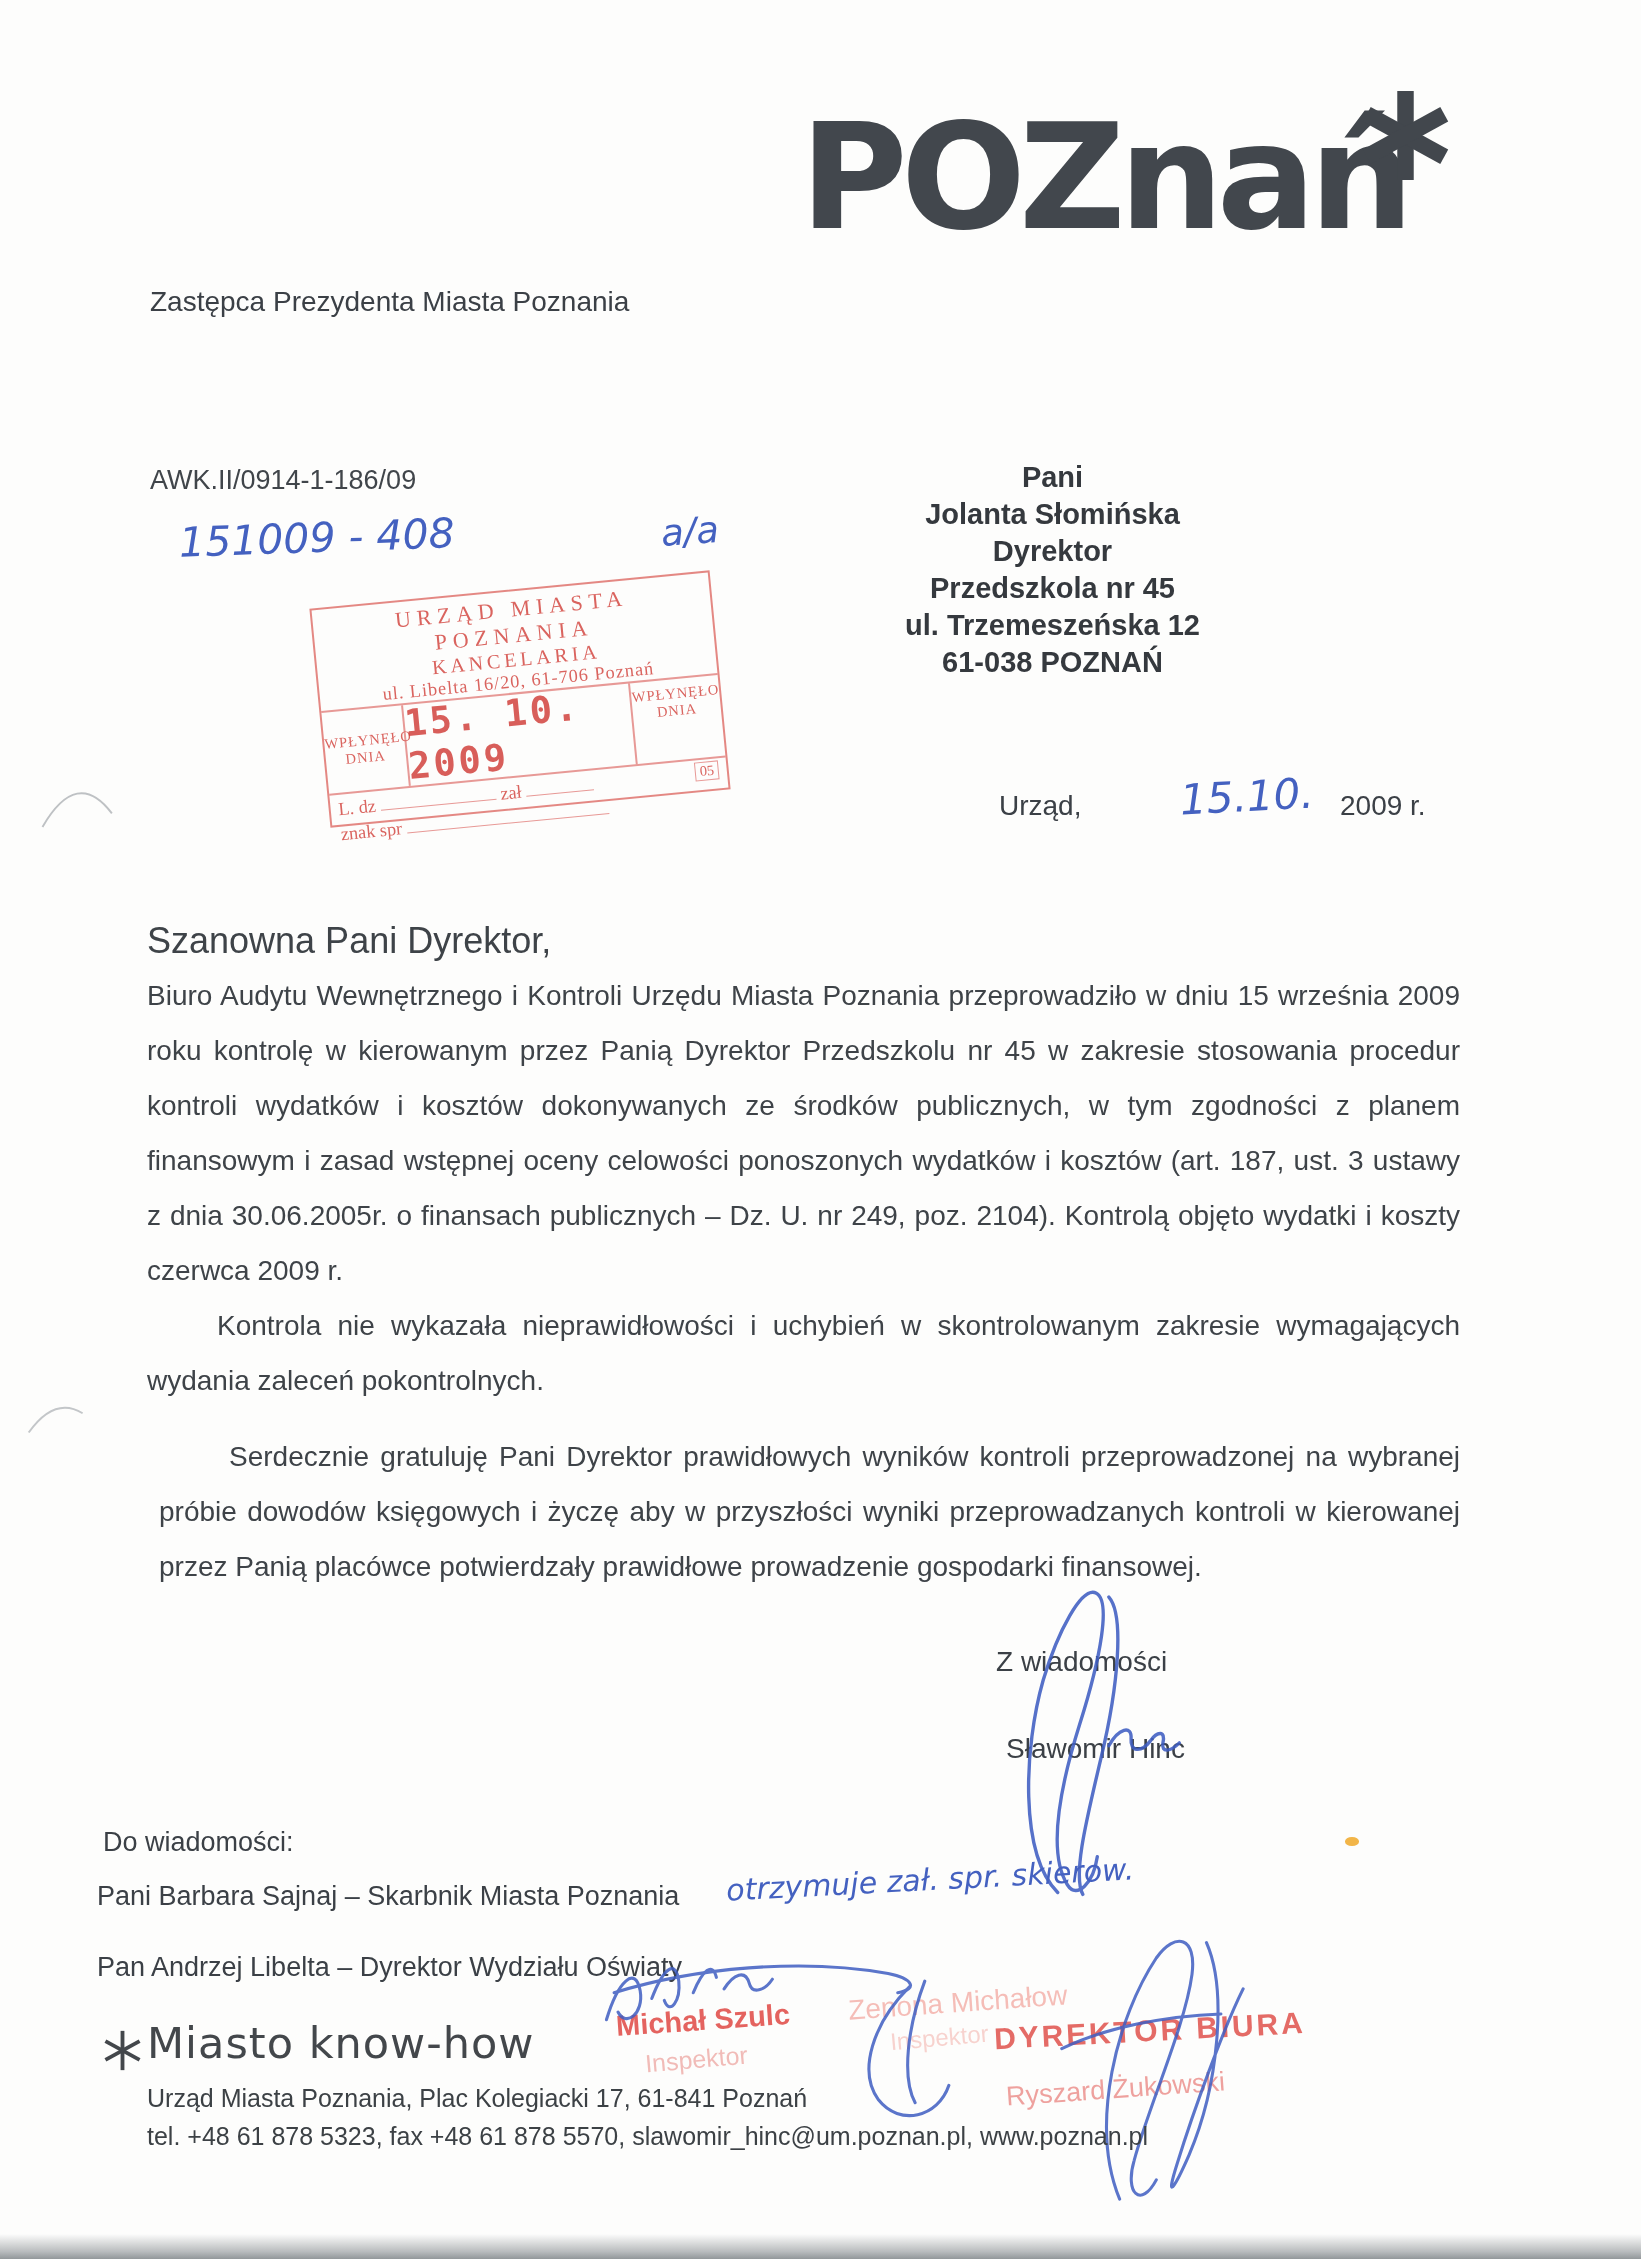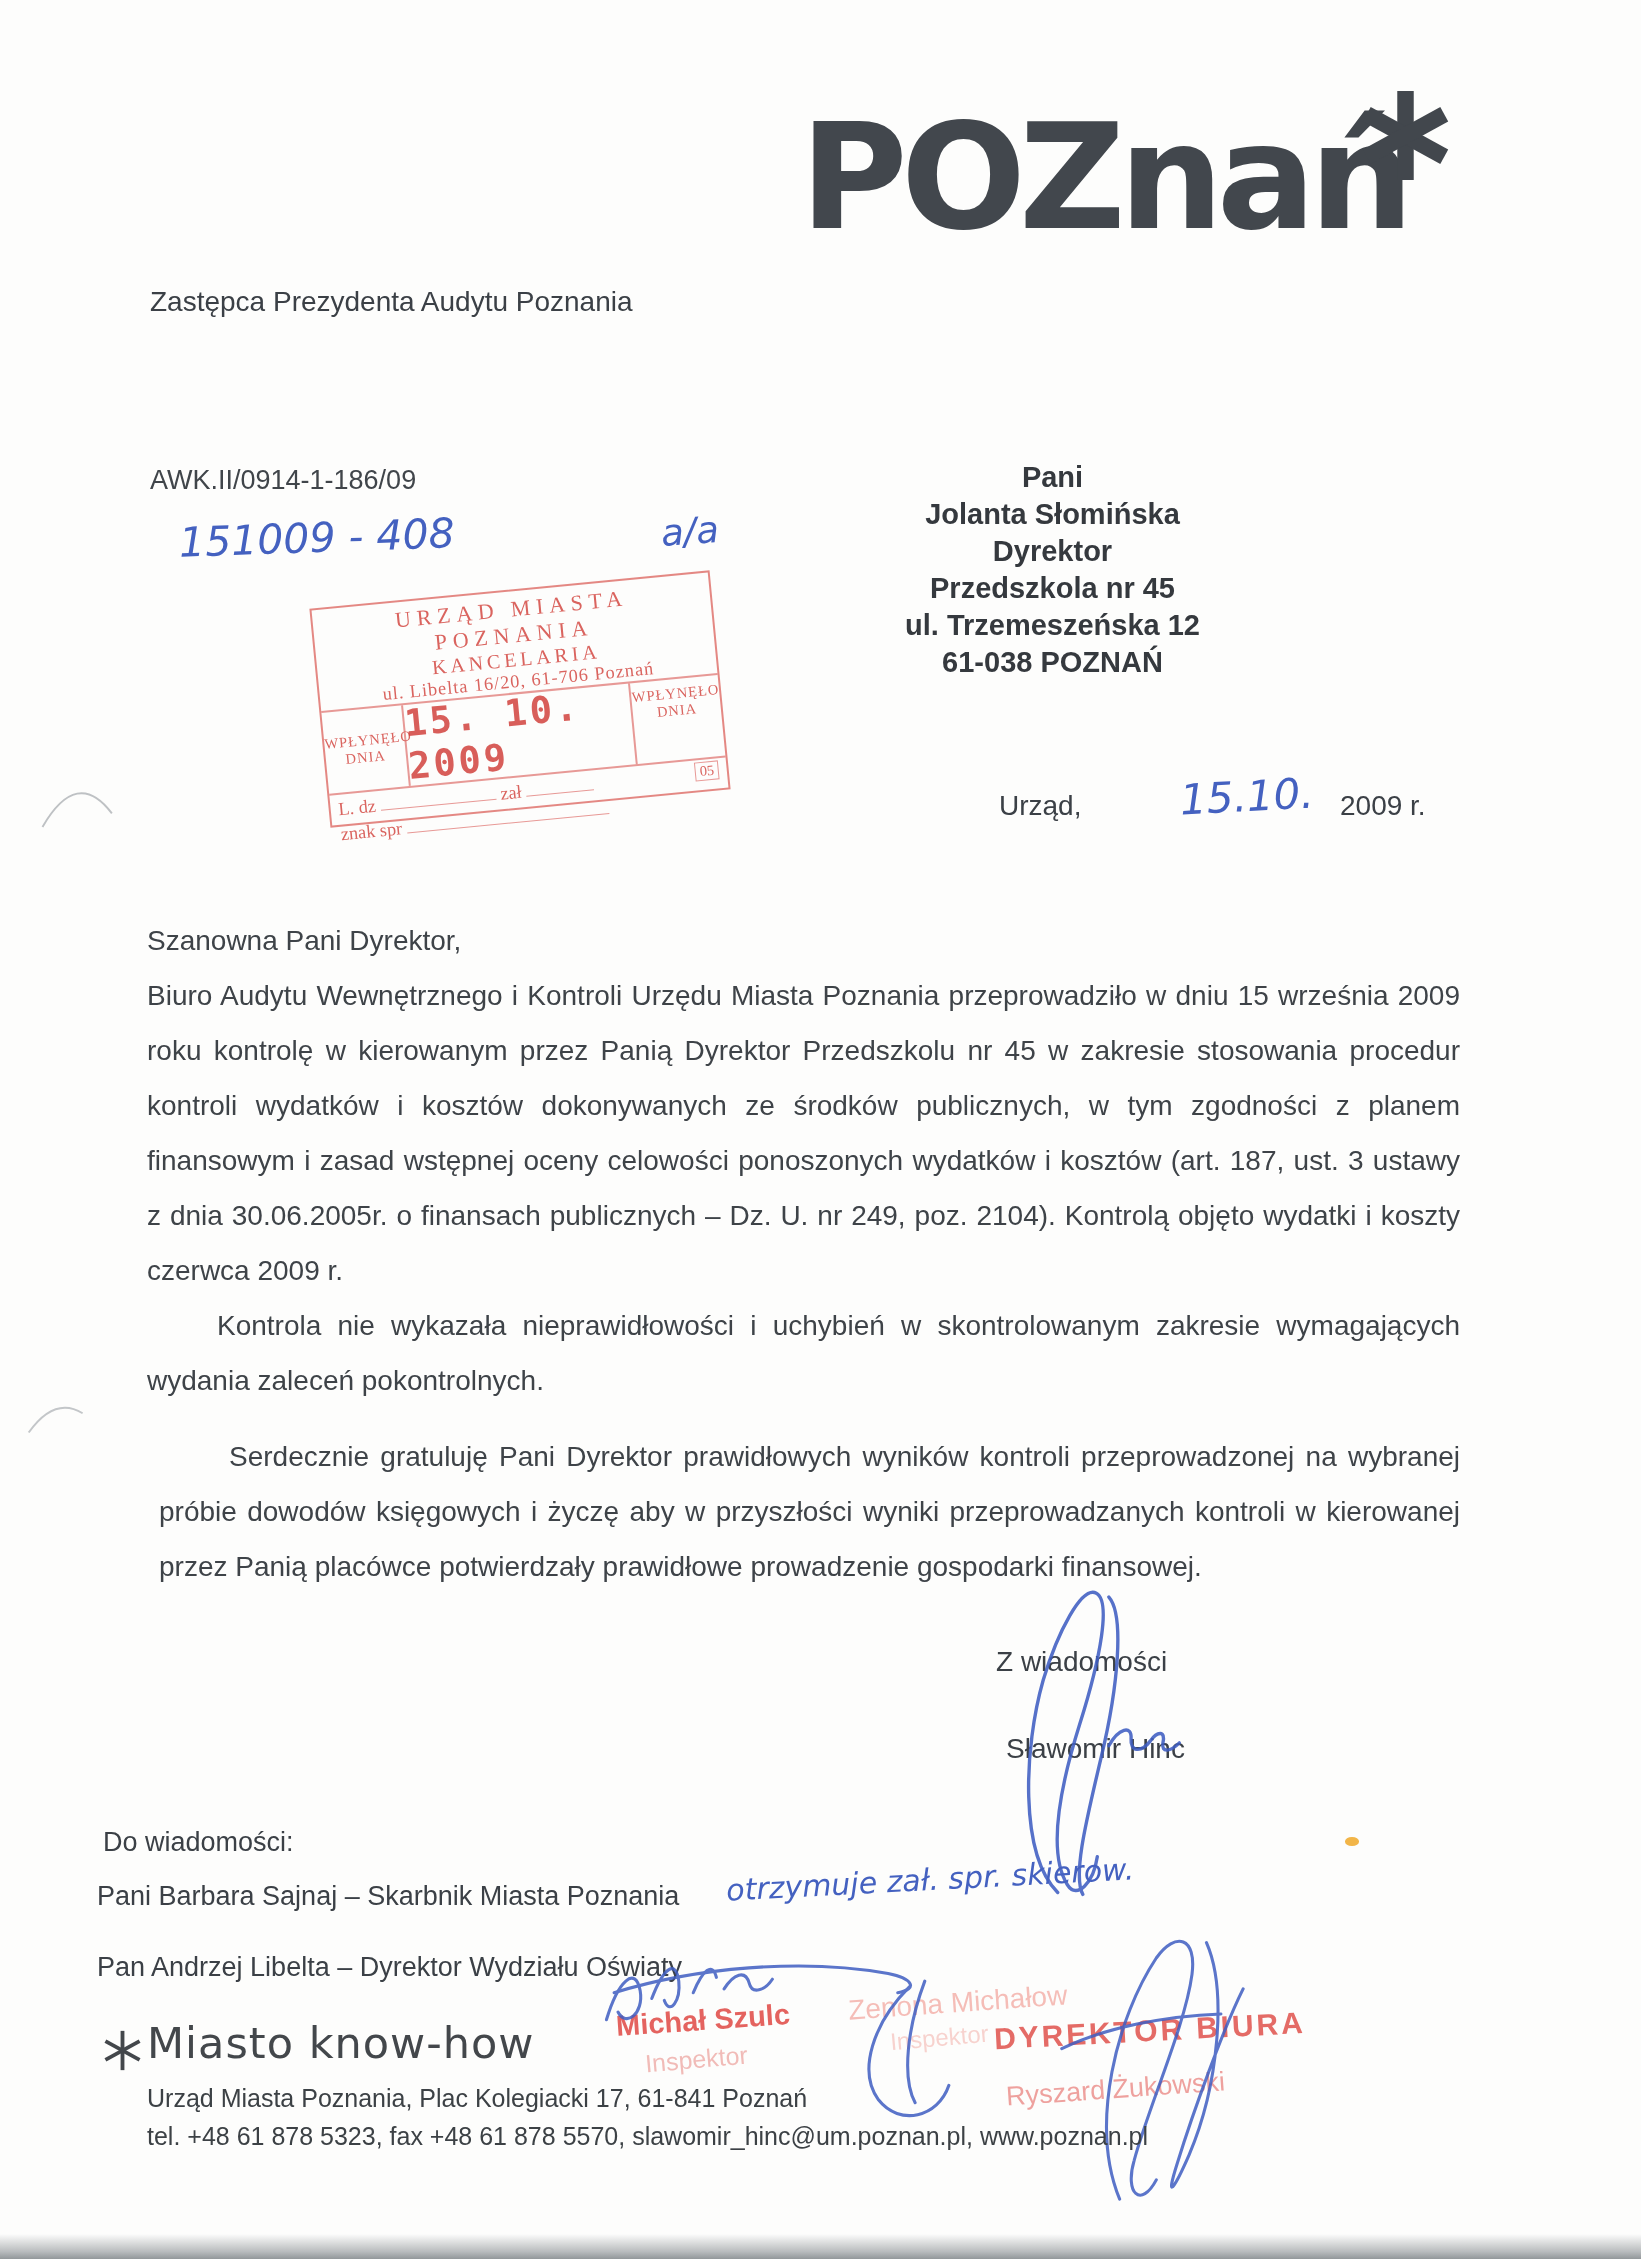--- a/index.html
+++ b/index.html
@@ -15,21 +15,21 @@
     font-size:147px;letter-spacing:-6.8px;color:#42474d;line-height:1;margin-left:30px;
   }
   
   .sender{font-size:28px;color:#3b4046;}
   .refnum{font-size:27px;color:#40454a;}
   .recipient{font-size:29px;font-weight:bold;line-height:37px;color:#35393e;}
   .dateline{font-size:28px;color:#3b4046;}
   .bodytext{width:1313px;font-size:28px;line-height:55px;text-align:justify;color:#3e4348;}
   .bodytext p{margin:0;}
   .indent{text-indent:70px;}
-  .salutation{font-size:28px;margin:0 0 33px 0;text-align:left;}
+  .salutation{font-size:36px;margin:0 0 33px 0;text-align:left;}
   .closing{font-size:28px;color:#3b4046;}
   .cc{font-size:27px;color:#3b4046;}
   
   .hw{
     font-family:"DejaVu Sans",sans-serif;font-style:italic;
     color:#4461c0;white-space:nowrap;
   }
   
   .kstamp{
     left:319px;top:589px;width:398px;height:216px;
@@ -72,21 +72,21 @@
     <span class="logo-text">POZnań</span>
   </div>
   <svg class="abs" style="left:1359px;top:89px;" width="93" height="93" viewBox="0 0 96 96">
     <g stroke="#42474d" stroke-width="17">
       <line x1="48" y1="2" x2="48" y2="94"></line>
       <line x1="8" y1="26" x2="88" y2="70"></line>
       <line x1="88" y1="26" x2="8" y2="70"></line>
     </g>
   </svg>
 
-  <div class="abs sender" style="left:150px;top:286px;">Zastępca Prezydenta Audytu Poznania</div>
+  <div class="abs sender" style="left:150px;top:286px;">Zastępca Prezydenta Miasta Poznania</div>
 
   <div class="abs refnum" style="left:150px;top:465px;">AWK.II/0914-1-186/09</div>
   <div class="abs hw" style="left:179px;top:514px;font-size:41px;transform:rotate(-2deg);">151009 - 408</div>
   <div class="abs hw" style="left:661px;top:510px;font-size:37px;transform:rotate(-4deg);">a/a</div>
 
   <div class="abs kstamp">
     <div class="hdr">
       <div class="h1">URZĄD MIASTA POZNANIA</div>
       <div class="h2">KANCELARIA</div>
       <div class="h3">ul. Libelta 16/20, 61-706 Poznań</div>

